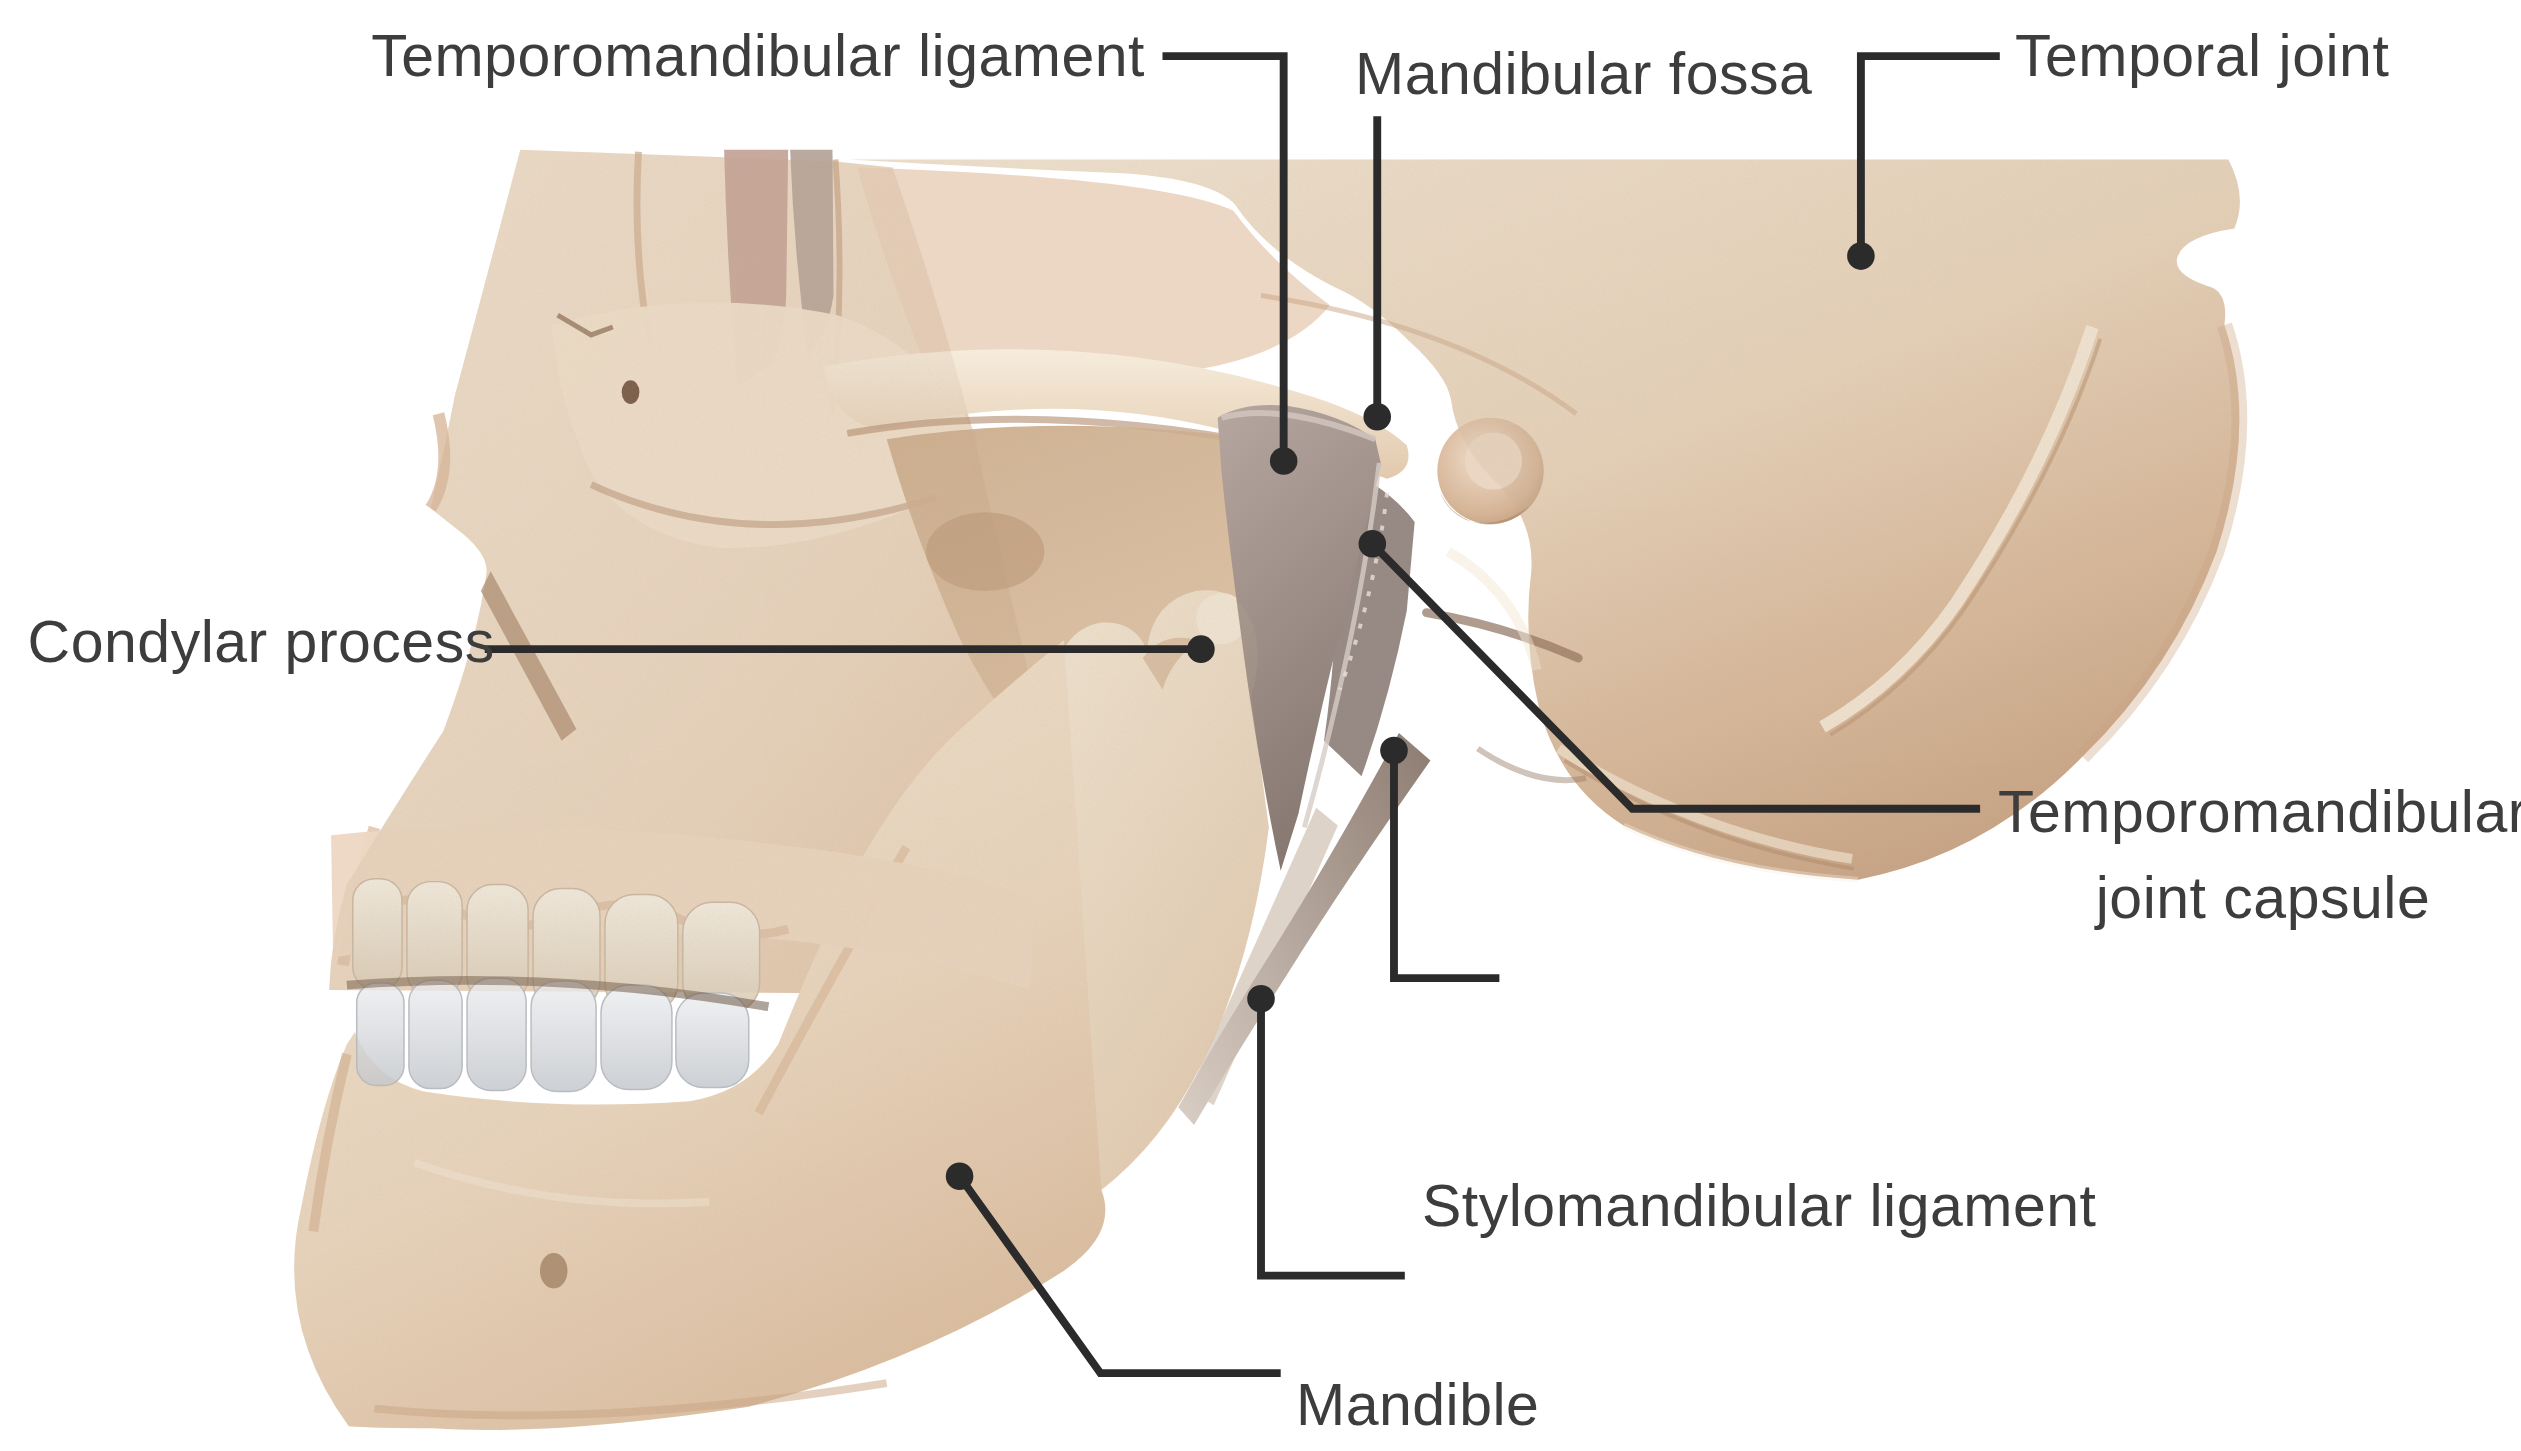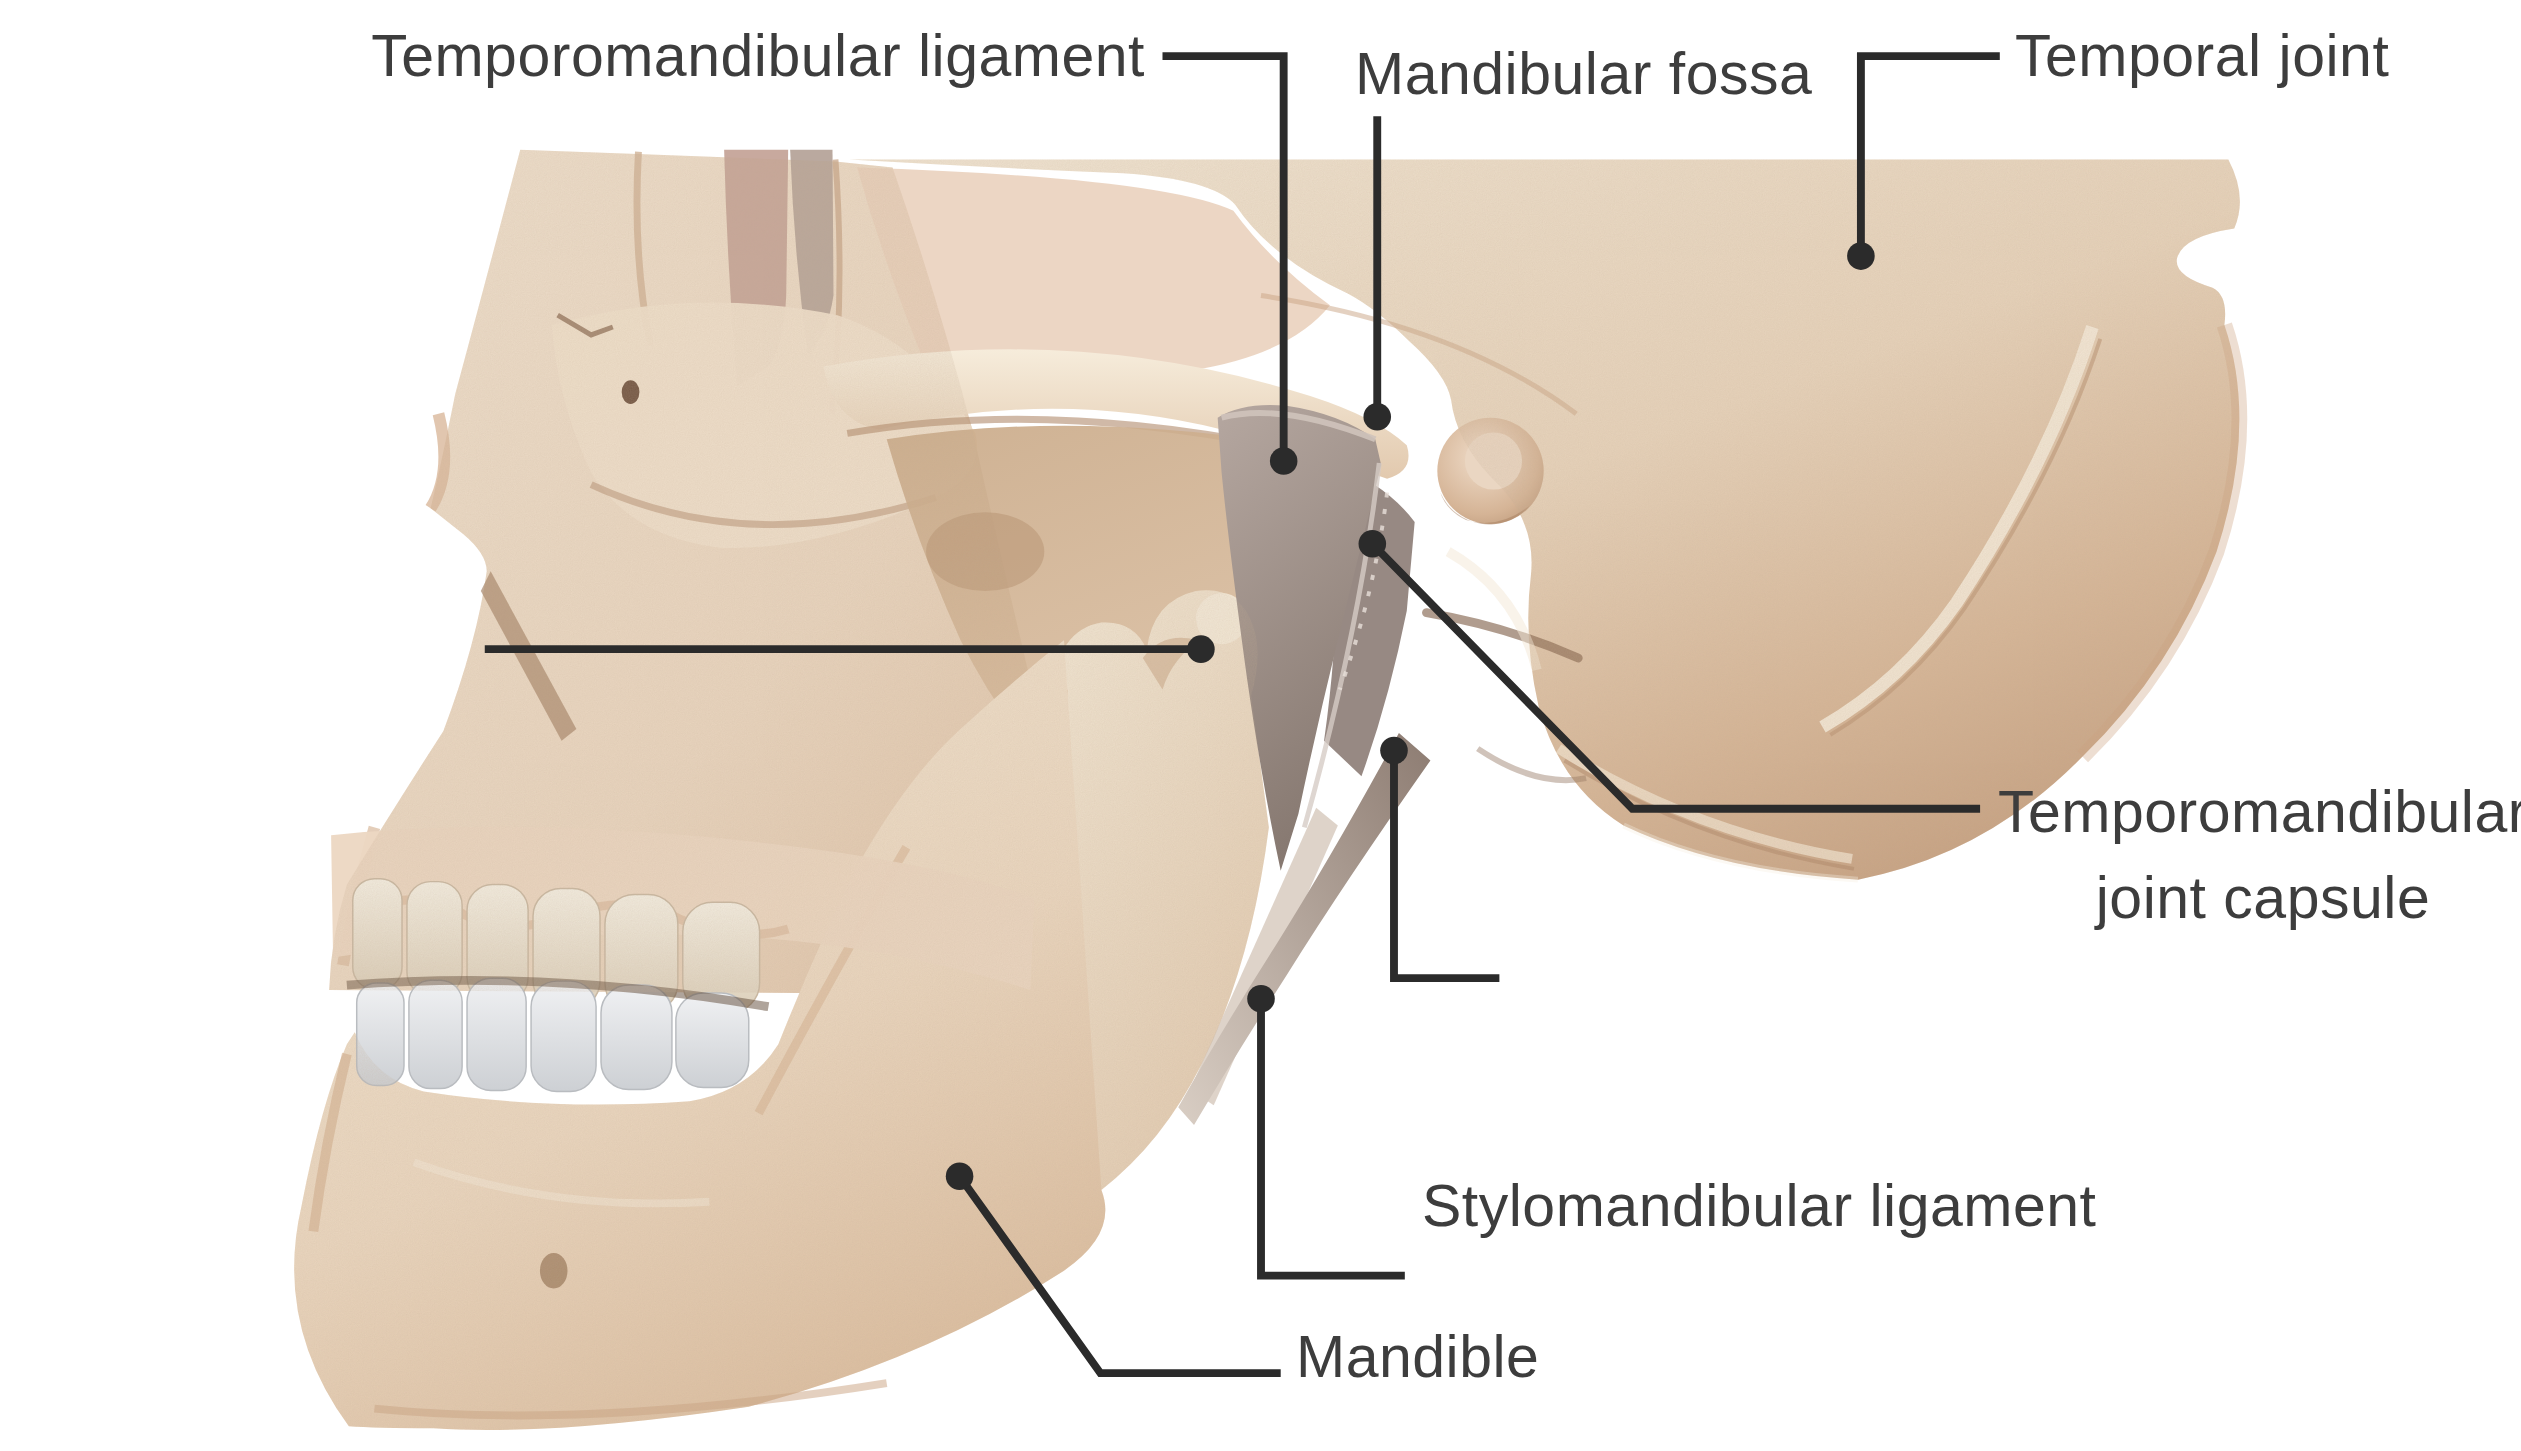--- a/index.html
+++ b/index.html
@@ -213,19 +213,20 @@
         <circle cx="1280" cy="1014" r="14" fill="#2b2b2b"></circle>
         <polyline points="974,1194 1117,1394 1300,1394" fill="none" stroke="#2b2b2b" stroke-width="8" stroke-linecap="butt" stroke-linejoin="miter"></polyline>
         <circle cx="974" cy="1194" r="14" fill="#2b2b2b"></circle>
       </g>
   </svg>
 
   <div id="label-layer">
       <div class="anat-label end" style="left: 1145px; top: 13px;">Temporomandibular ligament</div>
       <div class="anat-label" style="left: 1355px; top: 31px;">Mandibular fossa</div>
       <div class="anat-label" style="left: 2015px; top: 13px;">Temporal joint</div>
+      <div class="anat-label" style="left: 27.6px; top: 599px;">Condylar process</div>
       <div class="anat-label" style="left: 1998px; top: 769px;">Temporomandibular
 joint capsule</div>
       <div class="anat-label" style="left: 1422px; top: 1163px;">Stylomandibular ligament</div>
-      <div class="anat-label" style="left: 1296px; top: 1314px;">Mandible</div>
+      <div class="anat-label" style="left: 1296px; top: 1362px;">Mandible</div>
     </div>
 </div>
 
 
 </body></html>

